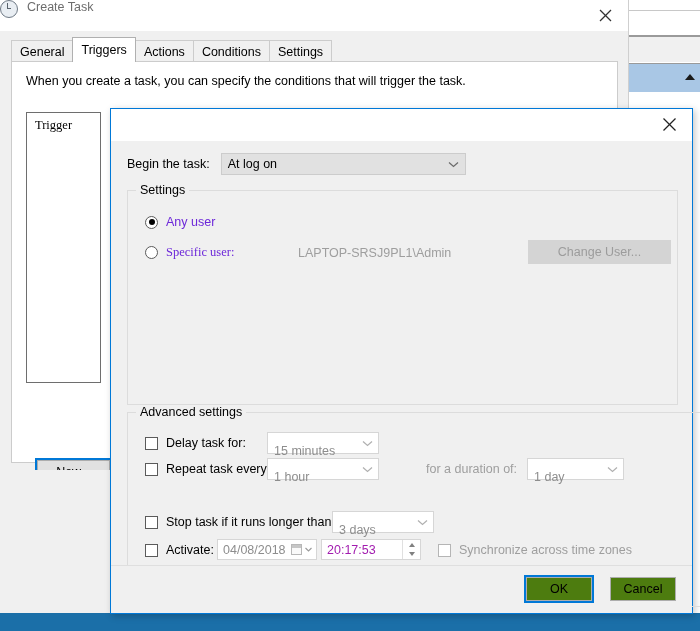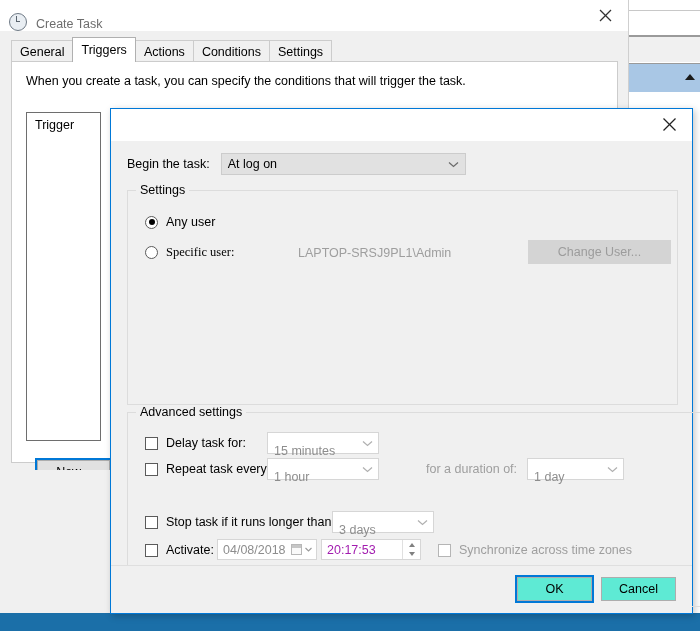--- a/index.html
+++ b/index.html
@@ -56,22 +56,21 @@
     height: 613px;
     background: #f0f0f0;
     border-right: 1px solid #cfcfcf;
     border-bottom: 1px solid #cfcfcf;
     box-sizing: border-box;
   }
   #ct-titlebar {
     height: 31px;
     background: #ffffff;
     display: flex;
-    align-items: flex-end;
-    padding-left: 9px;
+    align-items: flex-start;
     box-sizing: border-box;
     position: relative;
   }
   #ct-title-icon {
     width: 16px; height: 16px;
     border-radius: 50%;
     border: 1.6px solid #6f7a86;
     background: #e9eef3;
     position: relative;
     flex: 0 0 auto;
@@ -146,24 +145,25 @@
     position: absolute;
     left: 14px; top: 12px;
     font-size: 12.5px;
     color: #000;
     white-space: nowrap;
   }
   #ct-triggerlist {
     position: absolute;
     left: 14px; top: 50px;
     width: 75px;
-    height: 329px;
+    height: 271px;
     background: #ffffff;
     border: 1px solid #6e6e6e;
     box-sizing: border-box;
+    font-family: Liberation Serif, serif;
   }
   #ct-triggerlist-header {
     position: absolute;
     left: 8px; top: 5px;
     font-size: 12.5px;
     color: #000;
   }
   #ct-new-button {
     position: absolute;
     left: 25px; top: 398px;
@@ -309,21 +309,21 @@
     content: "";
     position: absolute;
     left: 2.5px; top: 2.5px;
     width: 6px; height: 6px;
     border-radius: 50%;
     background: #000000;
   }
   .radio-label {
     margin-left: 8px;
     font-size: 12.5px;
-    color: #000000;
+    color: #6d28d9;
   }
   #radio-any { left: 17px; top: 24px; }
   #radio-specific { left: 17px; top: 54px; font-family: Liberation Serif, serif; }
 
   #specific-user-value {
     position: absolute;
     left: 170px; top: 55px;
     font-size: 12.5px;
     color: #9e9e9e;
   }
@@ -457,22 +457,22 @@
   
   #nt-footer {
     position: absolute;
     left: 0; bottom: 0;
     width: 100%; height: 47px;
     border-top: 1px solid #dfdfdf;
     background: #f0f0f0;
   }
   .dlg-button {
     position: absolute;
-    width: 75px; height: 24px;
-    background: #5eead4;
+    width: 66px; height: 24px;
+    background: #4d7c0f;
     border: 1px solid #adadad;
     box-sizing: border-box;
     display: flex; align-items: center; justify-content: center;
     font-size: 12.5px;
     color: #000;
   }
   #ok-button {
     right: 100px; top: 11px;
     outline: 2px solid #0078d7;
   }

